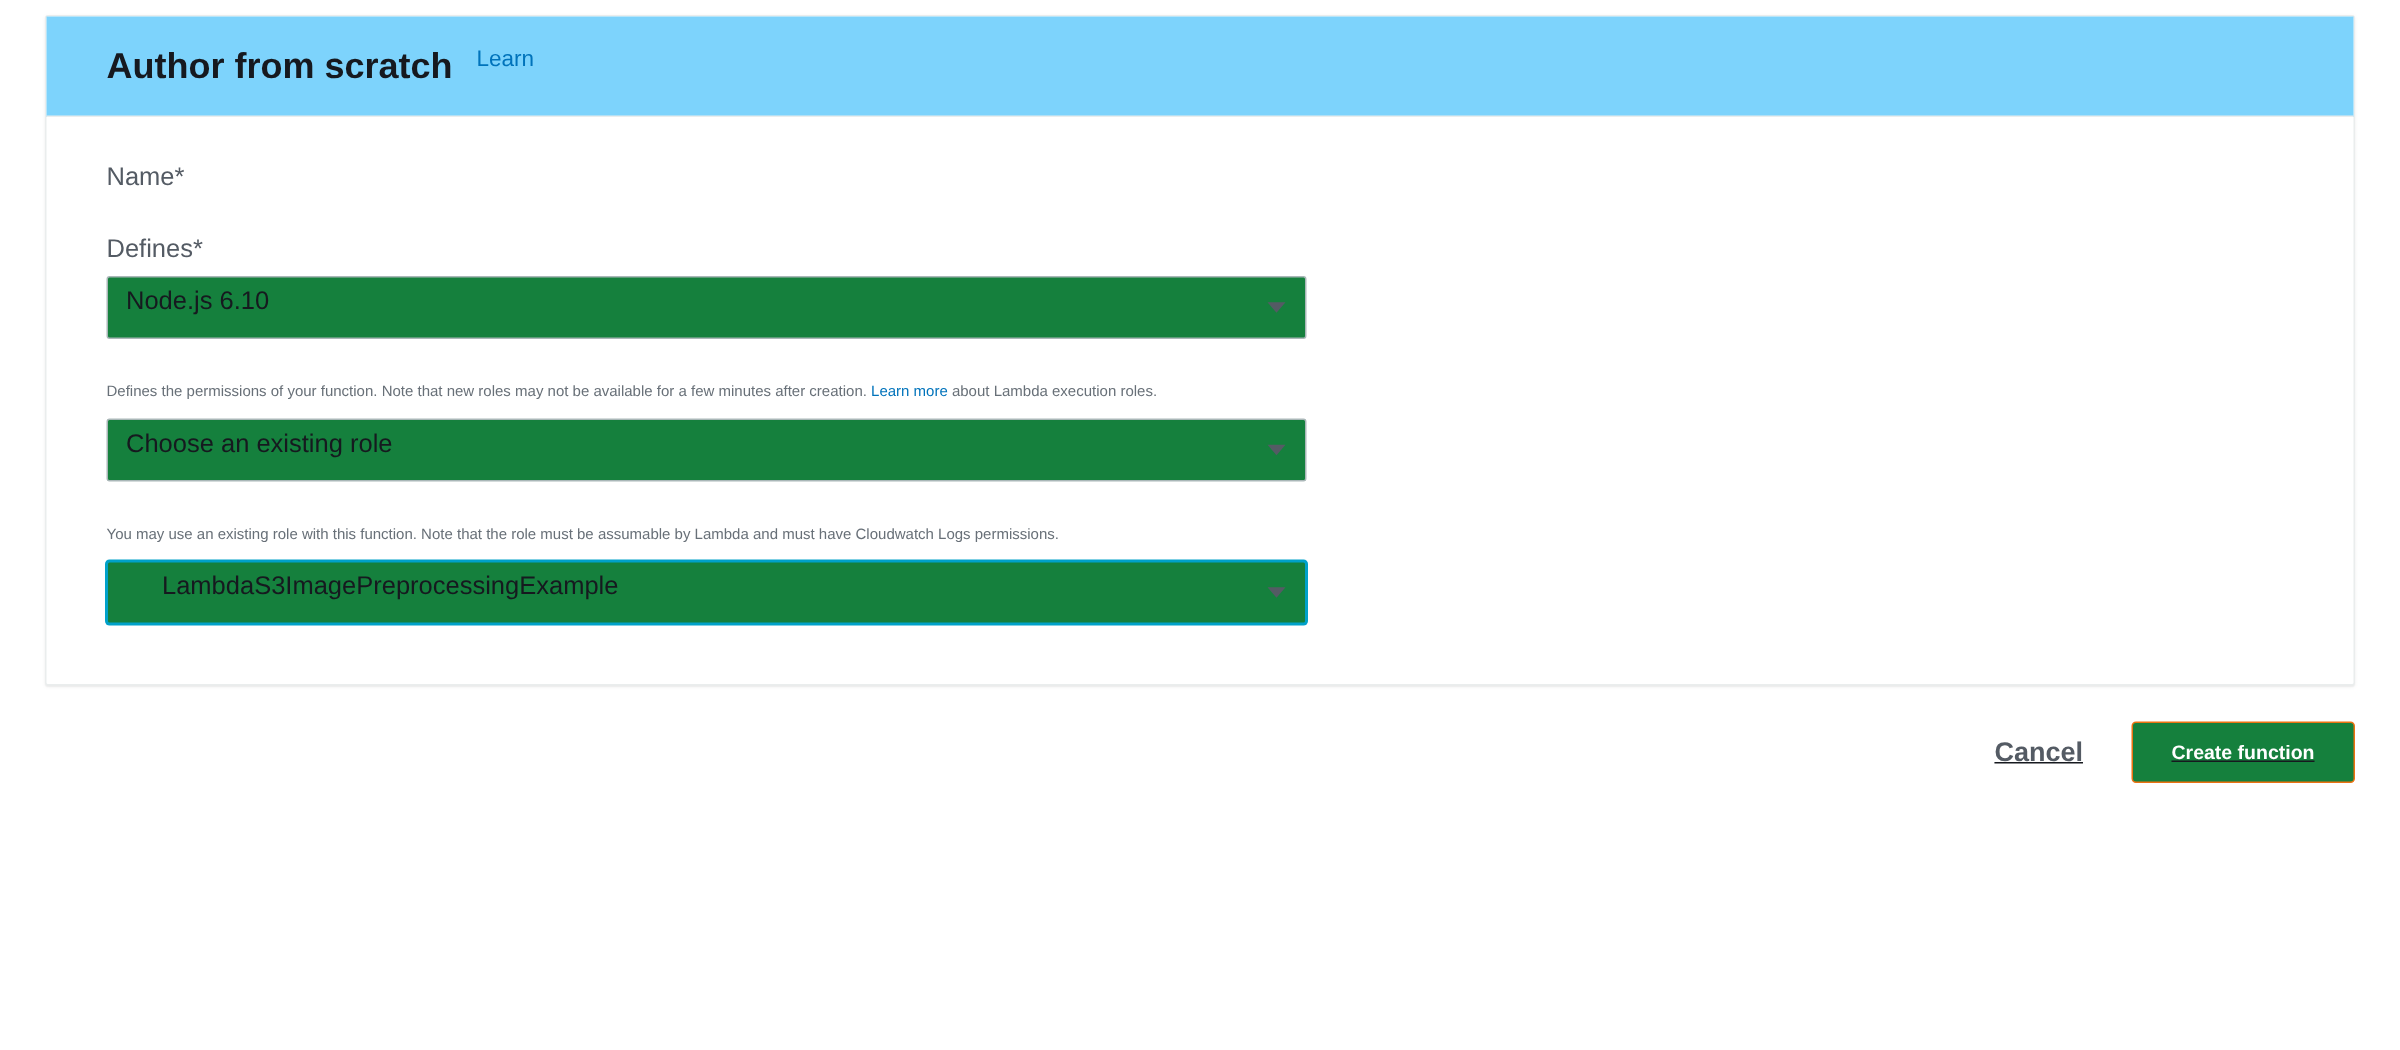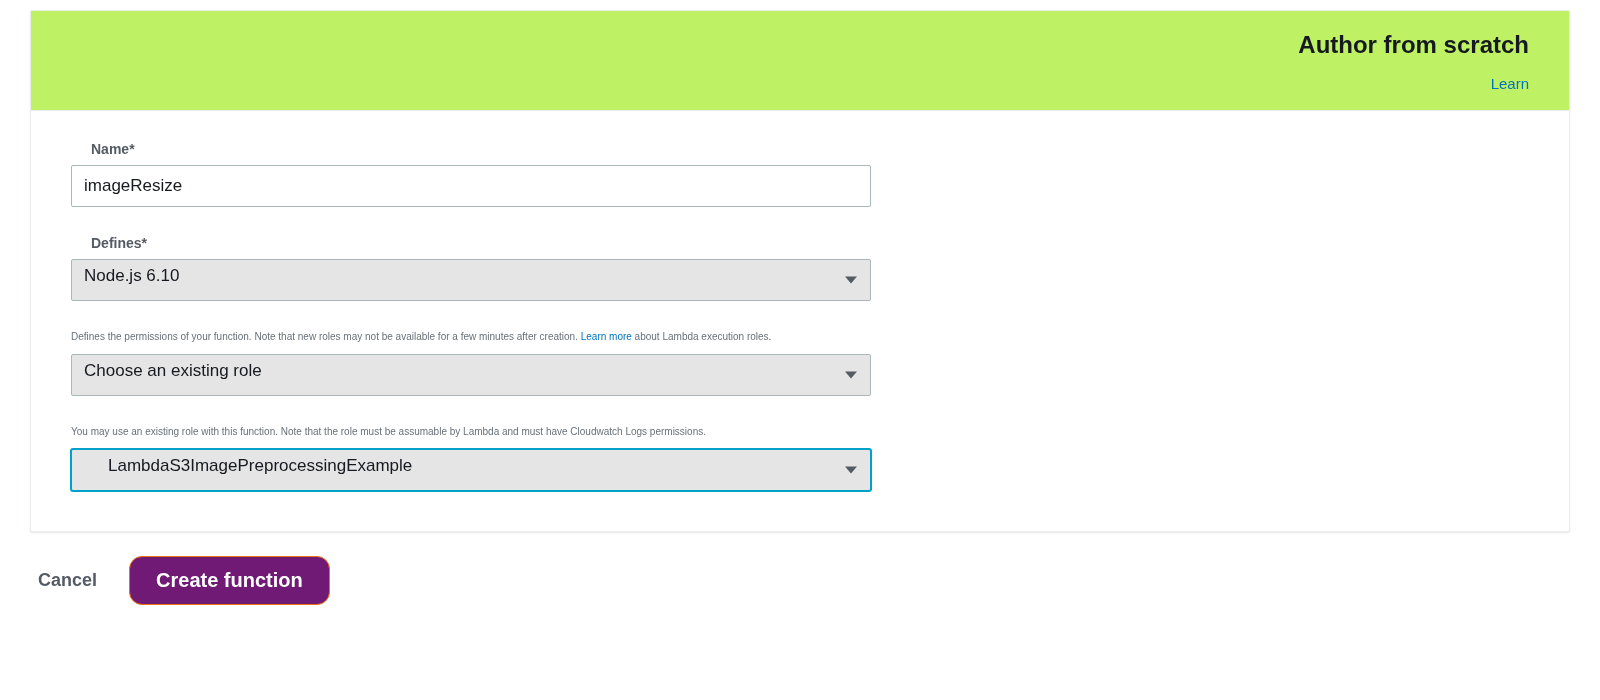--- a/index.html
+++ b/index.html
@@ -17,25 +17,24 @@
     }
     .panel {
       border: 1px solid #eaeded;
       box-shadow: 0 1px 1px rgba(0,0,0,0.05), 0 1px 3px rgba(0,0,0,0.05);
       background: #ffffff;
       border-radius: 2px;
     }
     .panel-header {
       padding: 20px 40px 18px 40px;
       border-bottom: 1px solid #eaeded;
-      background: #bef264;
+      background: #7dd3fc;
       display: flex;
-      align-items: flex-end;
+      align-items: flex-start;
       gap: 16px;
-      flex-direction: column;
     }
     .panel-title {
       font-size: 24px;
       font-weight: 700;
       color: #16191f;
     }
     .info-link {
       color: #0073bb;
       font-size: 15px;
       font-weight: 400;
@@ -45,25 +44,24 @@
       padding: 30px 40px 40px 40px;
     }
     .form-group {
       margin-bottom: 28px;
     }
     .form-group:last-child {
       margin-bottom: 0;
     }
     .form-label {
       display: block;
-      font-size: 14px;
+      font-size: 17px;
       color: #545b64;
       margin-bottom: 8px;
-      font-weight: 700;
-      margin-left: 20px;
+      font-weight: 400;
     }
     .form-help {
       font-size: 10px;
       color: #687078;
       margin-bottom: 10px;
       line-height: 1.5;
     }
     .form-help a {
       color: #0073bb;
       text-decoration: none;
@@ -84,21 +82,21 @@
       width: 800px;
     }
     .select-input {
       width: 100%;
       height: 42px;
       padding: 6px 38px 6px 12px;
       font-size: 17px;
       border: 1px solid #aab7b8;
       border-radius: 2px;
       color: #16191f;
-      background: #e5e5e5;
+      background: #15803d;
       appearance: none;
       -webkit-appearance: none;
       cursor: pointer;
     }
     .select-input.focused {
       border: 1px solid #00a1c9;
       box-shadow: 0 0 0 1px #00a1c9;
       padding-left: 36px;
     }
     .select-caret {
@@ -108,59 +106,60 @@
       transform: translateY(-50%);
       pointer-events: none;
       width: 0;
       height: 0;
       border-left: 6px solid transparent;
       border-right: 6px solid transparent;
       border-top: 7px solid #545b64;
     }
     .footer-actions {
       display: flex;
+      justify-content: flex-end;
       align-items: center;
       gap: 24px;
       padding: 24px 0 10px 0;
+      text-decoration: underline;
     }
     .btn-cancel {
       background: transparent;
       border: none;
       font-size: 18px;
       font-weight: 700;
       color: #545b64;
       cursor: pointer;
       padding: 10px 8px;
     }
     .btn-primary {
-      background: #701a75;
+      background: #15803d;
       border: 1px solid #ec7211;
       color: #ffffff;
-      font-size: 20px;
+      font-size: 13px;
       font-weight: 700;
       padding: 12px 26px;
-      border-radius: 13px;
+      border-radius: 3px;
       cursor: pointer;
     }
   </style>
 </head>
 <body>
 
 <div class="panel">
 
   <div class="panel-header">
     <h1 class="panel-title">Author from scratch</h1>
     <span class="info-link">Learn</span>
   </div>
 
   <div class="panel-body">
 
     <div class="form-group">
       <label class="form-label">Name*</label>
-      <input type="text" class="text-input" value="imageResize" style="">
     </div>
 
     <div class="form-group">
       <label class="form-label">Defines*</label>
       <div class="select-wrap">
         <div class="select-input">Node.js 6.10</div>
         <span class="select-caret"></span>
       </div>
     </div>
 

